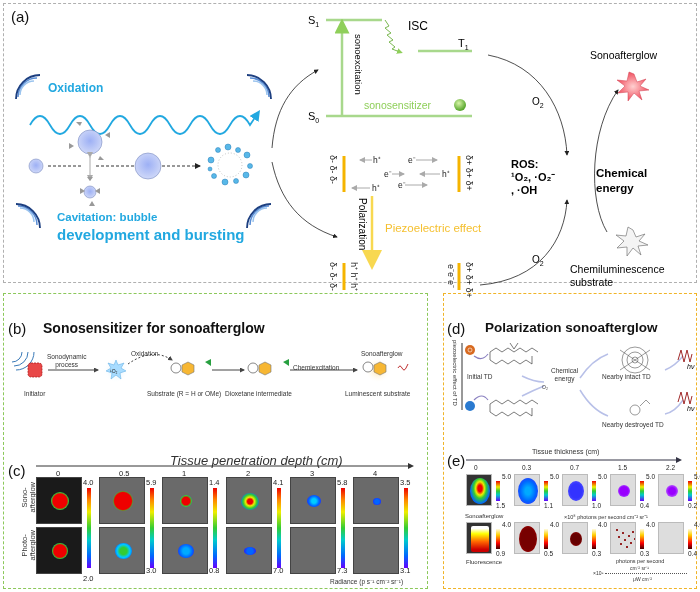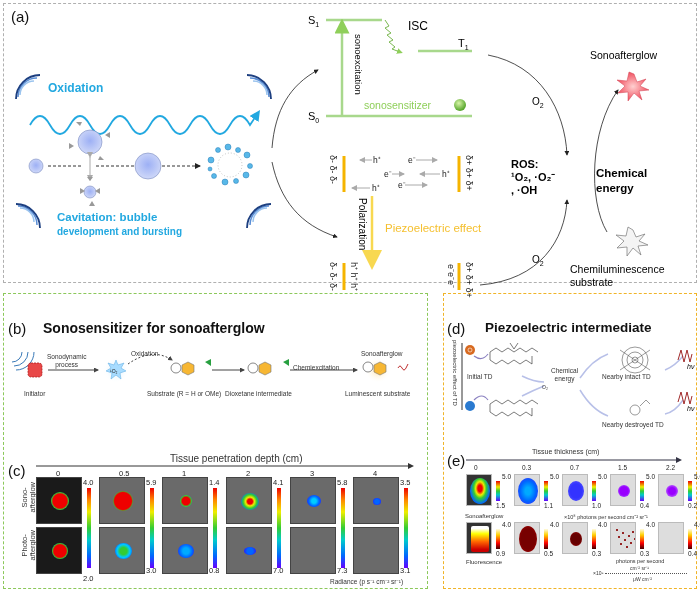--- a/index.html
+++ b/index.html
@@ -149,21 +149,21 @@
     <line x1="370" y1="188" x2="352" y2="188" marker-end="url(#arrGry)"></line>
     <line x1="405" y1="185" x2="427" y2="185" marker-end="url(#arrGry)"></line>
   </g>
 
   <polygon points="634,74 637,82 646,79 640,86 649,90 639,91 642,100 634,93 628,101 628,92 618,93 625,86 617,80 627,81 629,72" fill="url(#starRed)" stroke="#d04050" stroke-width="0.5"></polygon>
   <polygon points="633,230 636,237 645,234 639,241 648,245 638,246 641,255 633,248 627,256 627,247 617,248 624,241 616,235 626,236 628,227" fill="#f4f4f4" stroke="#777" stroke-width="0.7"></polygon>
 </svg>
 
 <div class="abs blue-txt" style="left:48px;top:81px;font-size:12px;">Oxidation</div>
 <div class="abs blue-txt" style="left:57px;top:211px;font-size:11.5px;">Cavitation: bubble</div>
-<div class="abs blue-txt" style="left:57px;top:226px;font-size:10px;">development and bursting</div>
+<div class="abs blue-txt" style="left:57px;top:226px;font-size:15px;">development and bursting</div>
 
 <div class="abs" style="left:308px;top:14px;font-size:11px;"><span>S</span><sub style="font-size:7px">1</sub></div>
 <div class="abs" style="left:308px;top:110px;font-size:11px;"><span>S</span><sub style="font-size:7px">0</sub></div>
 <div class="abs" style="left:458px;top:37px;font-size:11px;"><span>T</span><sub style="font-size:7px">1</sub></div>
 <div class="abs" style="left:408px;top:19px;font-size:12px;">ISC</div>
 <div class="abs" style="left:353px;top:34px;font-size:9.5px;writing-mode:vertical-rl;">sonoexcitation</div>
 <div class="abs green-txt" style="left:364px;top:99px;font-size:10.5px;">sonosensitizer</div>
 
 <div class="abs small" style="left:328px;top:155px;writing-mode:vertical-rl;font-size:9px;">δ- δ- δ-</div>
 <div class="abs small" style="left:464px;top:155px;writing-mode:vertical-rl;font-size:9px;">δ+ δ+ δ+</div>
@@ -252,42 +252,42 @@
 </div>
 <div class="abs tiny" style="left:131px;top:350px;">Oxidation</div>
 <div class="abs tiny" style="left:293px;top:364px;">Chemiexcitation</div>
 <div class="abs tiny" style="left:361px;top:350px;">Sonoafterglow</div>
 <div class="abs tiny" style="left:24px;top:390px;">Initiator</div>
 <div class="abs tiny" style="left:147px;top:390px;">Substrate (R = H or OMe)</div>
 <div class="abs tiny" style="left:225px;top:390px;">Dioxetane intermediate</div>
 <div class="abs tiny" style="left:345px;top:390px;">Luminescent substrate</div>
 
 <div class="abs lbl" style="left:8px;top:462px;">(c)</div>
-<div class="abs tiny" style="left:170px;top:453px;font-size:10px;">Tissue penetration depth (cm)</div>
+<div class="abs tiny" style="left:170px;top:453px;font-size:13px;font-style:italic;">Tissue penetration depth (cm)</div>
 <svg class="abs" style="left:36px;top:462px;" width="380" height="8">
   <line x1="0" y1="4" x2="372" y2="4" stroke="#333" stroke-width="1"></line>
     <path d="M372,1 L378,4 L372,7z" fill="#333"></path>
 </svg>
 
 <div class="abs tiny" style="left:21px;top:482px;writing-mode:vertical-rl;transform:rotate(180deg);text-align:center;line-height:8px;font-size:7.5px;">
   <div>Sono-</div>
   <div>afterglow</div>
 </div>
 <div class="abs tiny" style="left:21px;top:530px;writing-mode:vertical-rl;transform:rotate(180deg);text-align:center;line-height:8px;font-size:7.5px;">
   <div>Photo-</div>
   <div>afterglow</div>
 </div>
 
 <div id="c-grid"></div>
 
 <div class="abs tiny" style="left:330px;top:577px;font-size:6.5px;">Radiance (p s⁻¹ cm⁻² sr⁻¹)</div>
 
 <div class="abs panel-d"></div>
 <div class="abs lbl" style="left:447px;top:320px;">(d)</div>
-<div class="abs title-b" style="left:485px;top:320px;font-size:13.5px;">Piezoelectric intermediate</div>
+<div class="abs title-b" style="left:485px;top:320px;font-size:13.5px;">Polarization sonoafterglow</div>
 
 <div class="abs tiny" style="left:452px;top:340px;writing-mode:vertical-rl;font-size:6px;">piezoelectric effect of TD</div>
 <svg class="abs" style="left:460px;top:340px;" width="235" height="80">
   <line x1="2" y1="3" x2="2" y2="70" stroke="#333" stroke-width="1"></line>
   <circle cx="10" cy="10" r="5" fill="#d86a20"></circle>
   <circle cx="10" cy="10" r="2" fill="none" stroke="#fff" stroke-width="0.6"></circle>
   <circle cx="10" cy="66" r="5" fill="#2a7ad0"></circle>
   <path d="M14,16 q8,6 14,-2" fill="none" stroke="#8a80c0" stroke-width="1.2"></path>
   <path d="M14,60 q8,-8 14,0" fill="none" stroke="#8a80c0" stroke-width="1.2"></path>
   <g fill="none" stroke="#444" stroke-width="0.7">

